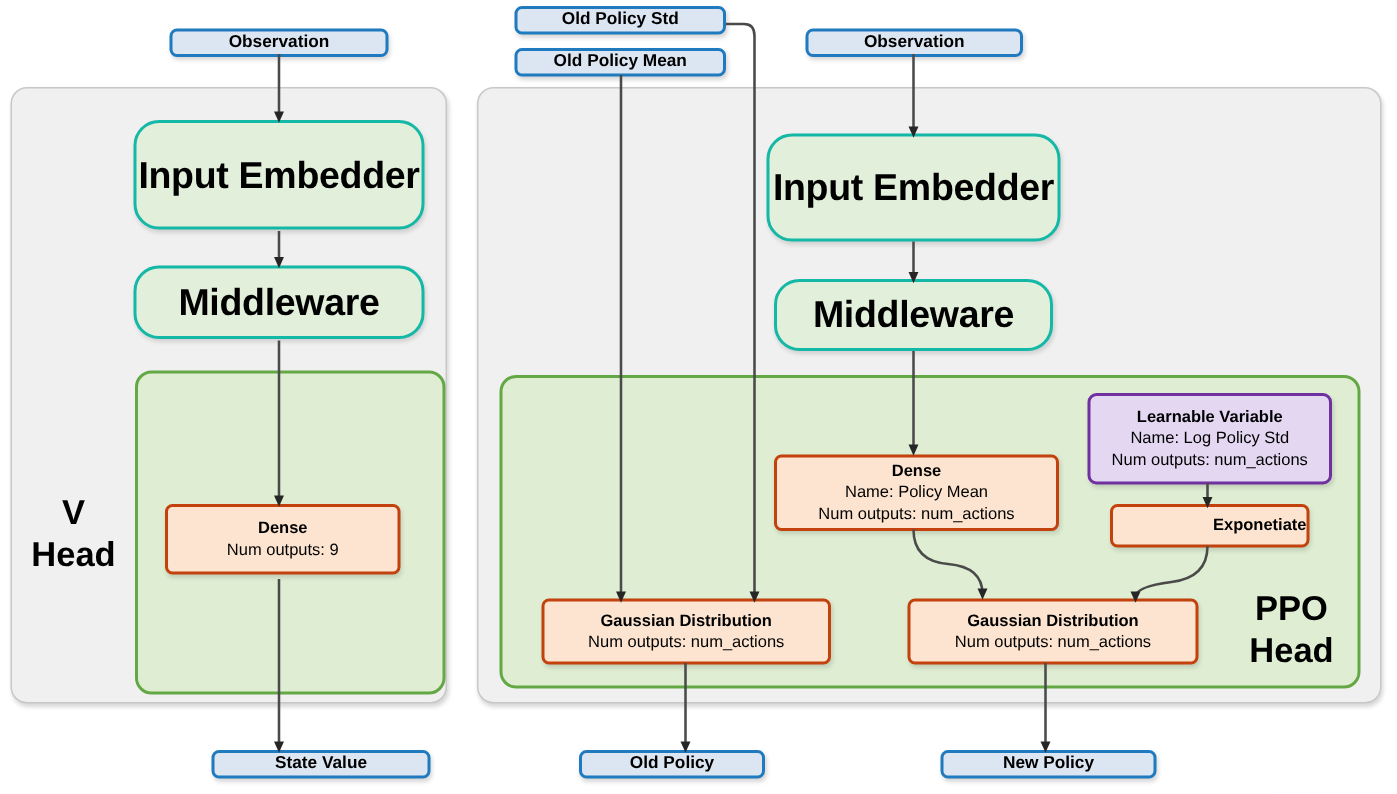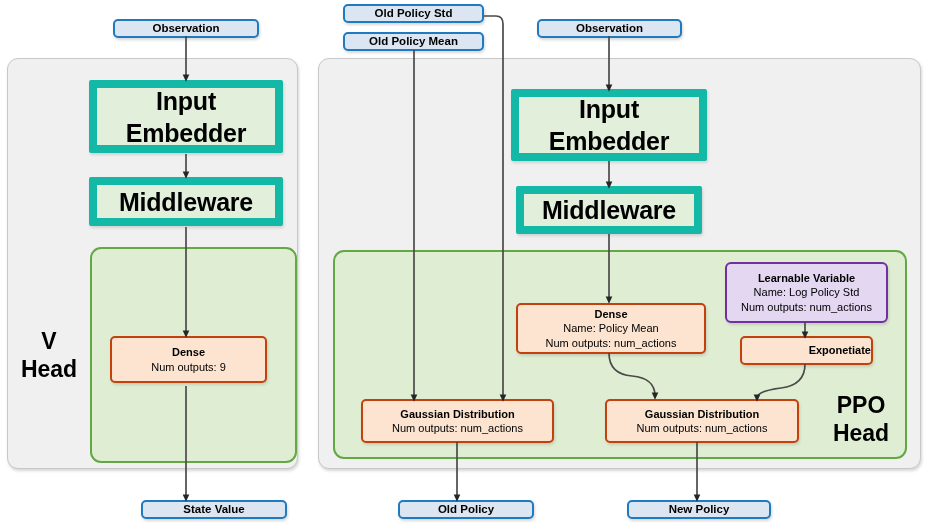--- a/index.html
+++ b/index.html
@@ -51,22 +51,22 @@
     justify-content:center;
     text-align:center;
     z-index:3;
     line-height:1.28;
   }
   .node .ttl{font-weight:bold;}
   .node .sub{font-weight:normal;}
 
   .green-big{
     background:#e2efda;
-    border:8px solid #14b8a6;
-    border-radius:2px;
+    border:2px solid #14b8a6;
+    border-radius:17px;
     box-shadow:1px 2px 3px rgba(0,0,0,0.13);
     font-size:25px;
     font-weight:bold;
     color:#000;
     letter-spacing:-0.2px;
   }
   .orange{
     background:#fce4d0;
     border:2px solid #c2410c;
     border-radius:5px;
@@ -218,21 +218,21 @@
   <div class="node orange" style="left:361px; top:399px; width:193px; height:44px;">
     <span class="ttl">Gaussian Distribution</span>
     <span class="sub">Num outputs: num_actions</span>
   </div>
 
   <div class="node orange" style="left:605px; top:399px; width:194px; height:44px;">
     <span class="ttl">Gaussian Distribution</span>
     <span class="sub">Num outputs: num_actions</span>
   </div>
 
-  <div class="node blue" style="left:398px; top:500px; width:136px; height:19px;">
+  <div class="node blue" style="left:386px; top:500px; width:124px; height:19px;">
     <span>Old Policy</span>
   </div>
 
   <div class="node blue" style="left:627px; top:500px; width:144px; height:19px;">
     <span>New Policy</span>
   </div>
 
 </div>
 
 </body></html>

